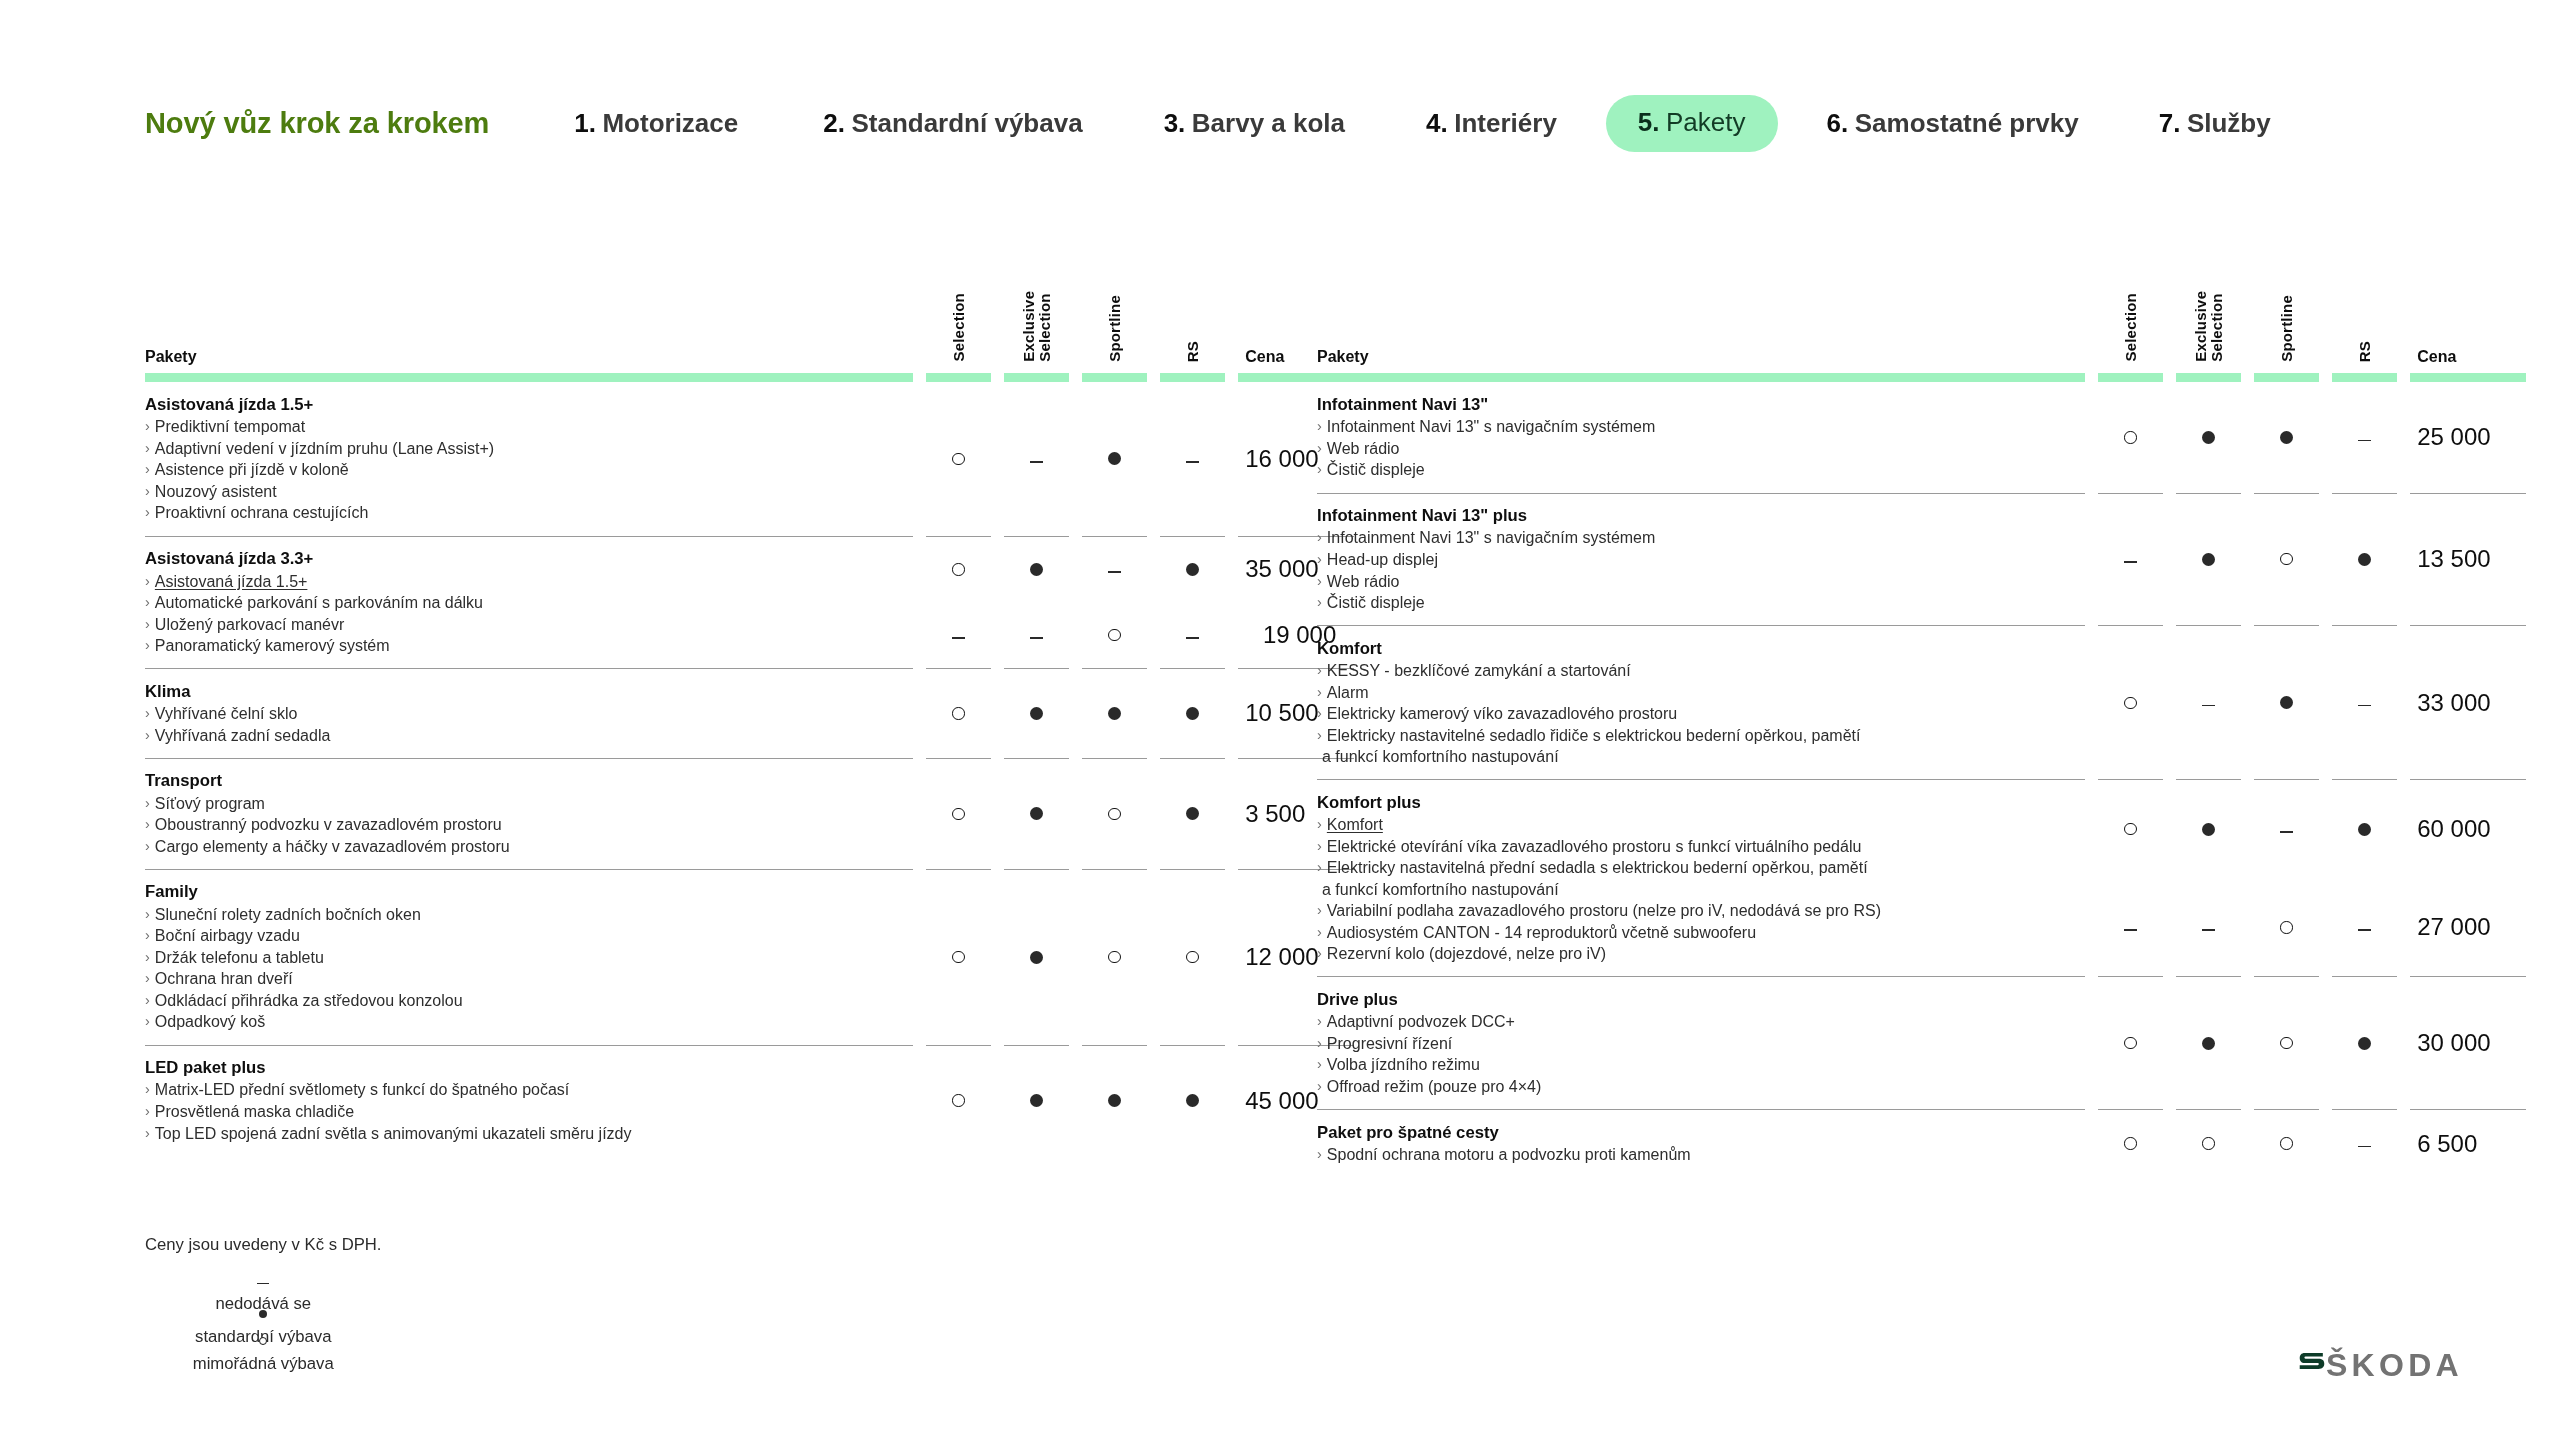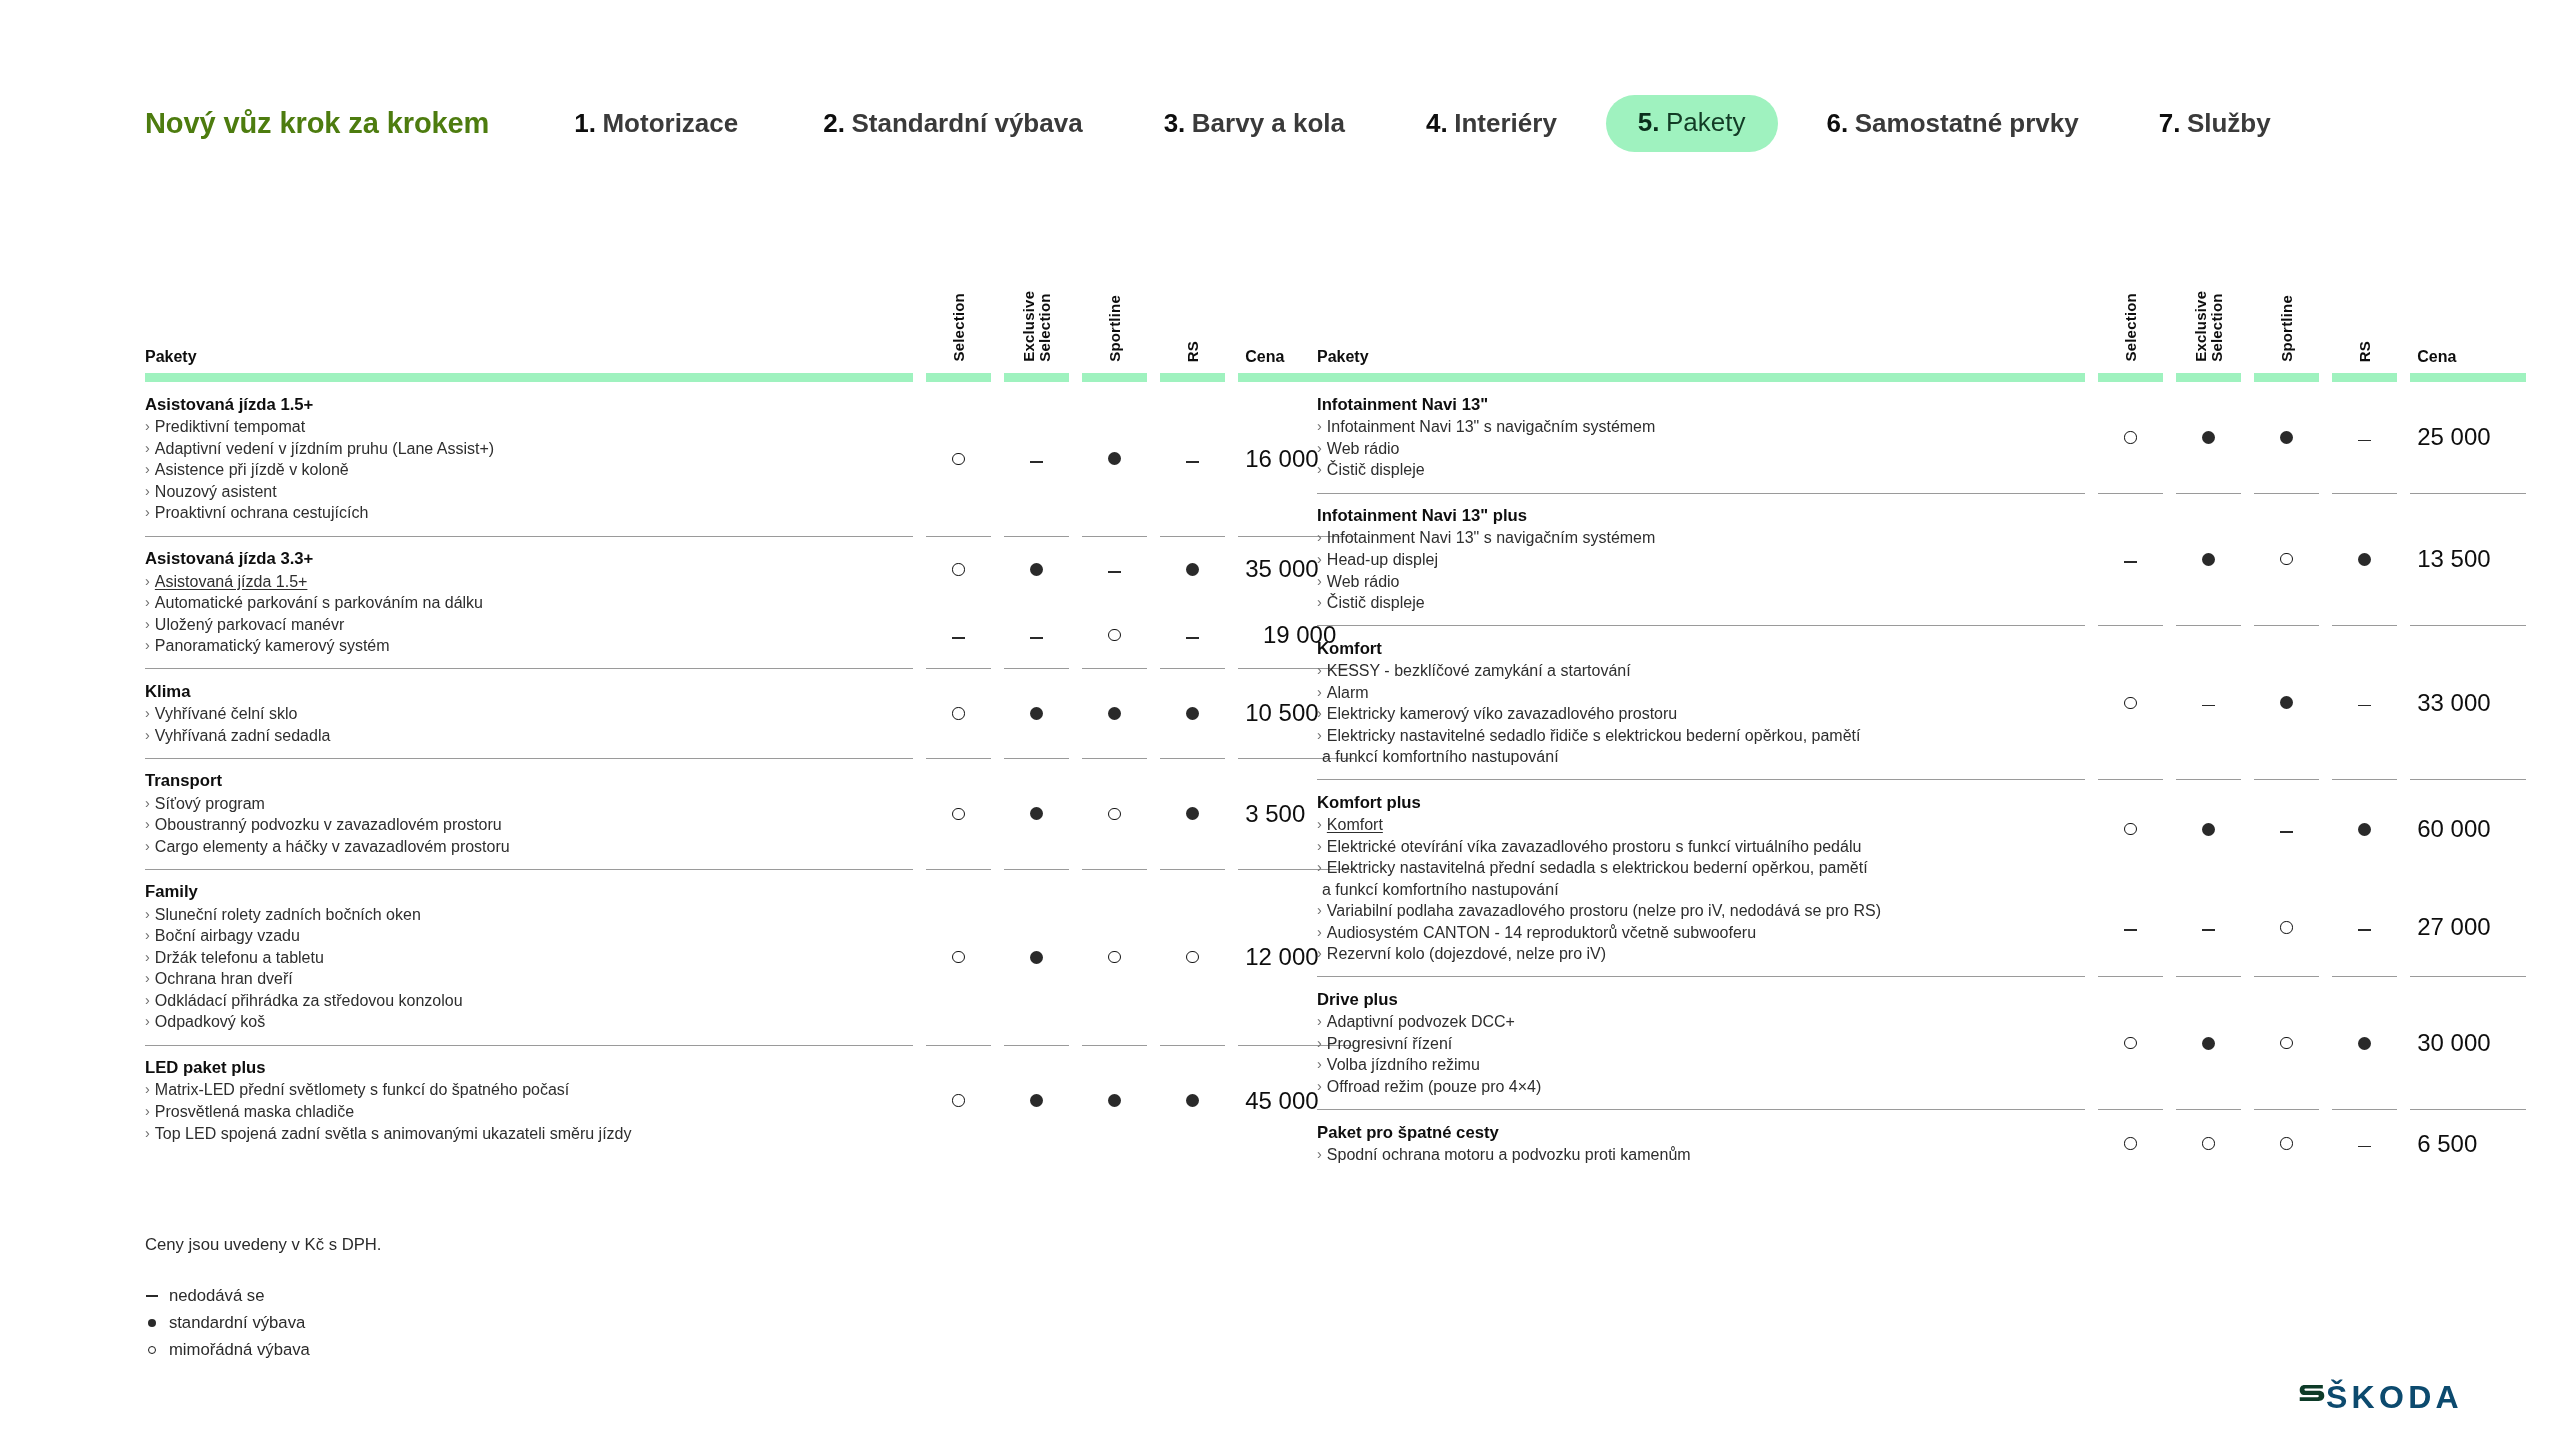--- a/index.html
+++ b/index.html
@@ -132,34 +132,34 @@
     width:13px; height:1.7px; background:#2a2a2a; margin-top:5.8px;
   }
   .symwrap { display:flex; align-items:center; justify-content:center; height:100%; }
 
   
   .notes { position:absolute; left:145px; top:1235px; }
   .notes .vat { font-size:16.7px; color:#2b2b2b; }
   .legend { margin-top:27.5px; }
   .legend-row {
     display:flex; align-items:center; gap:9.4px;
-    font-size:16.7px; color:#2b2b2b; height:27px;
+    font-size:16.7px; color:#2b2b2b; height:27px;flex-direction:column;
   }
   .legend-mark { width:14.5px; display:flex; justify-content:center; align-items:center; }
   .lm-dash { width:12.3px; height:1.7px; background:#2a2a2a; }
   .lm-filled { width:8px; height:8px; border-radius:50%; background:#2a2a2a; }
   .lm-open { width:8px; height:8px; border-radius:50%; border:1.4px solid #1a1a1a; background:#fff; }
 
   
   .logo {
     position:absolute; right:113px; top:1347px;
-    color:#0c4a6e;
+    color:#737373;
     font-size:32px; font-weight:700; letter-spacing:3.6px;
     font-family:"Liberation Sans", sans-serif;
-    display:flex; align-items:center; gap:1.4px;margin-top:32px;
+    display:flex; align-items:center; gap:1.4px;
   }
   .logo svg { display:block; }
 </style>
 </head>
 <body>
 
 <div class="page">
 
   <div class="header">
     <div class="brand-title">Nový vůz krok za krokem</div>

